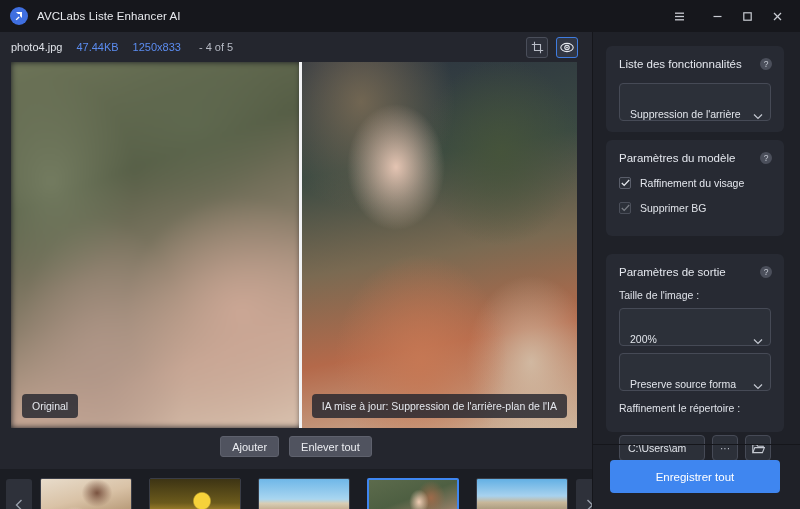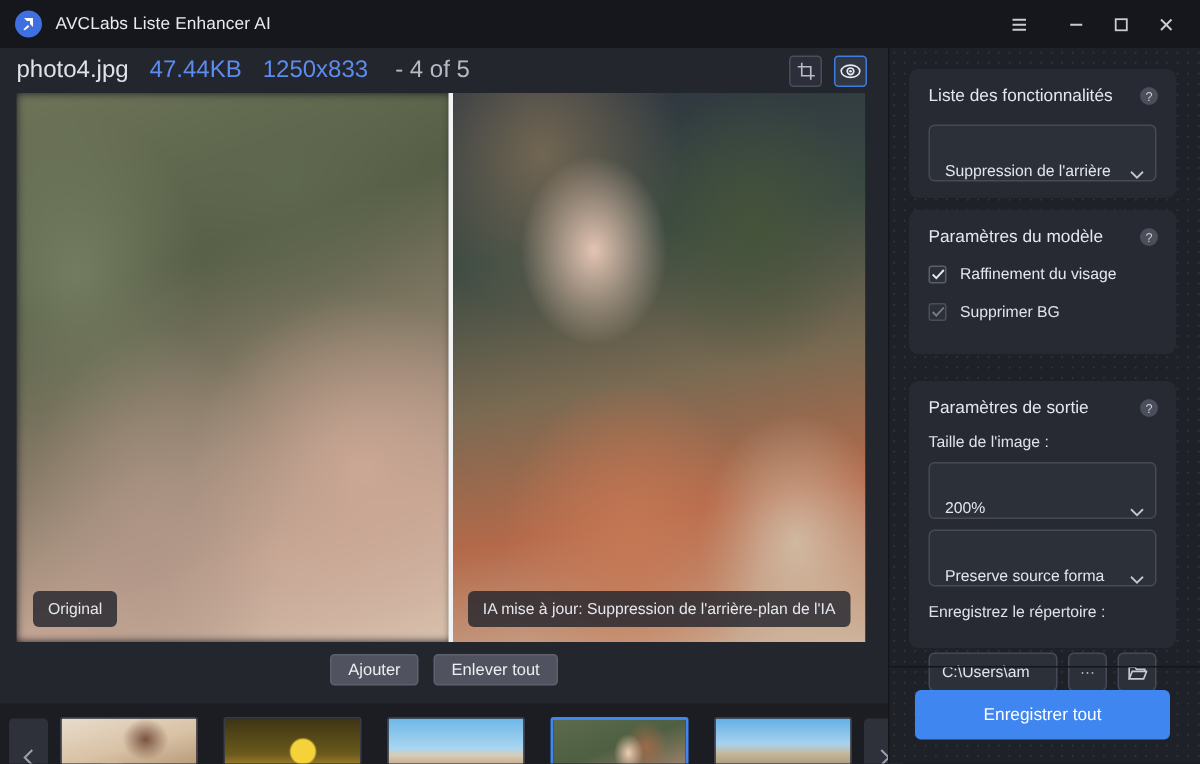--- a/index.html
+++ b/index.html
@@ -50,21 +50,21 @@
   #left {
     position: absolute; left: 0; top: 32px; width: 592px; height: 477px;
     background: #24262e;
   }
 
   
   #fileinfo {
     position: absolute; left: 0; top: 0; width: 592px; height: 30px;
     display: flex; align-items: center;
     padding-left: 11px;
-    font-size: 16px;
+    font-size: 11px;
   }
   #fileinfo .fname { color: #dfe2e8; }
   #fileinfo .meta  { color: #5b8cf0; margin-left: 14px; }
   #fileinfo .count { color: #b6bac4; margin-left: 18px; }
 
   #viewtools {
     position: absolute; right: 14px; top: 5px;
     display: flex; gap: 8px; align-items: center;
   }
   .vtool {
@@ -463,21 +463,21 @@
 
       <div class="select">
         <span class="val">Preserve source forma</span>
         <span class="chev">
           <svg width="10" height="7" viewBox="0 0 10 7">
               <polyline points="1,1.5 5,5.5 9,1.5" fill="none" stroke="currentColor" stroke-width="1.2"></polyline>
             </svg>
         </span>
       </div>
 
-      <div class="field-label">Enregistrez le répertoire :</div>
+      <div class="field-label">Raffinement le répertoire :</div>
       <div class="dir-row">
         <div class="dir-input">C:\Users\am</div>
         <div class="dir-btn">···</div>
         <div class="dir-btn">
           <svg width="13" height="11" viewBox="0 0 13 11">
             <path d="M0.8 9.6 V1.8 H4.6 L5.8 3.2 H11.2 V4.4" fill="none" stroke="currentColor" stroke-width="1.1"></path>
             <path d="M0.8 9.6 L2.8 4.6 H12.4 L10.4 9.6 Z" fill="none" stroke="currentColor" stroke-width="1.1"></path>
           </svg>
         </div>
       </div>

